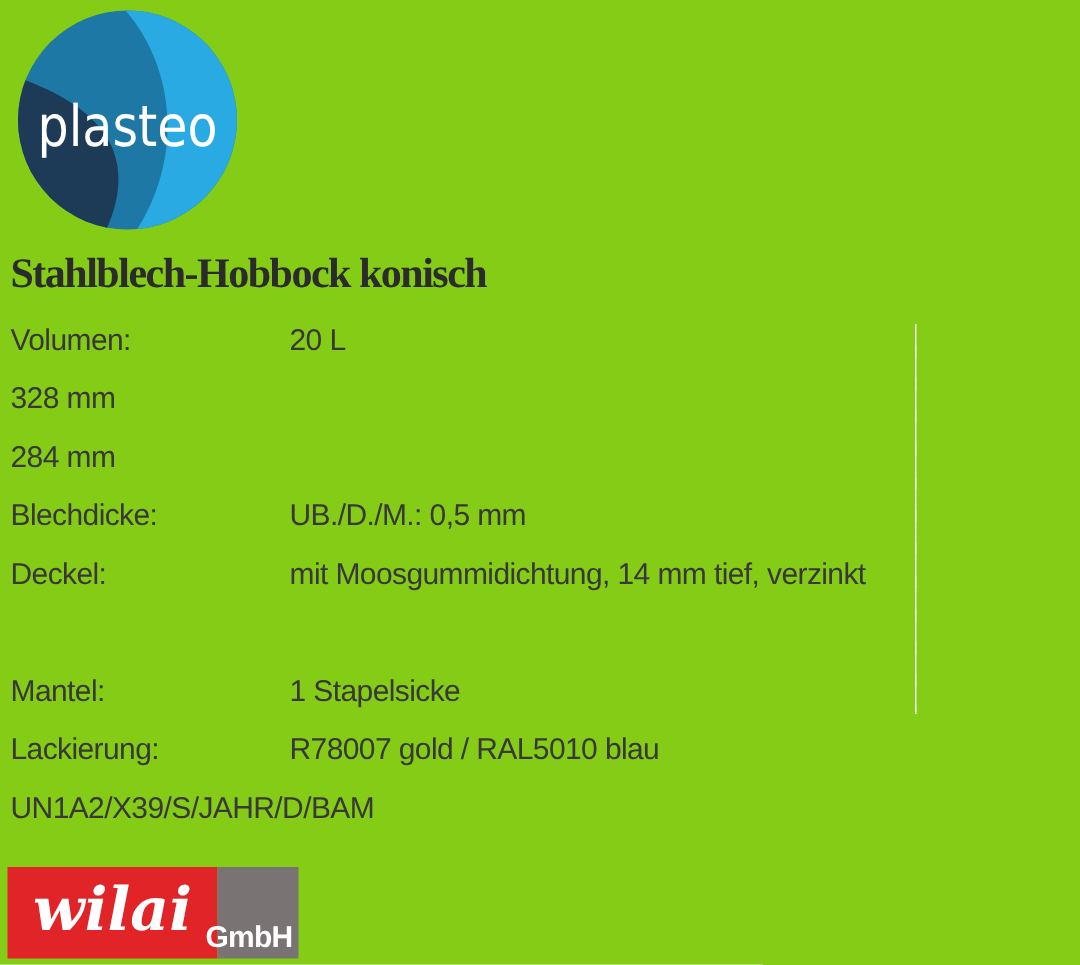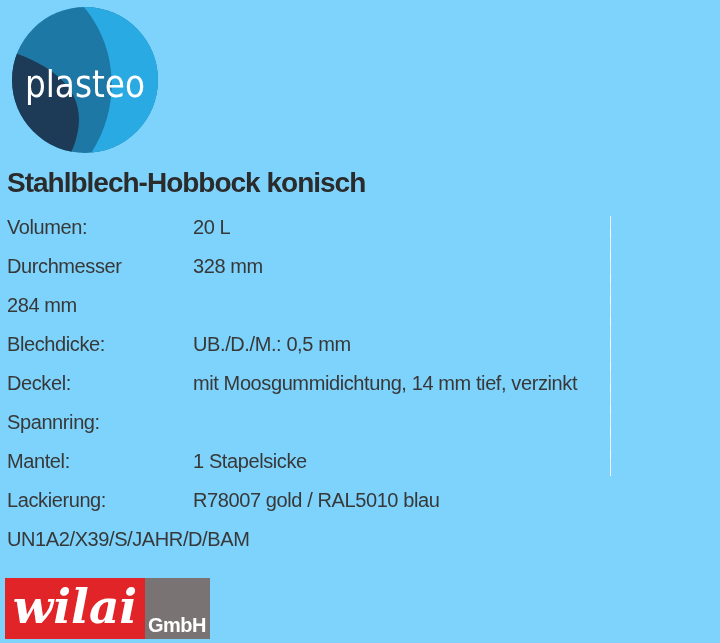--- a/index.html
+++ b/index.html
@@ -2,21 +2,21 @@
 <html><head>
 <meta charset="utf-8">
 <style>
   html, body { margin: 0; padding: 0; }
   body { background: #ffffff; }
 
   .page {
     position: relative;
     width: 720px;
     height: 643px;
-    background: #7dd3fc;
+    background: #84cc16;
     overflow: hidden;
     font-family: "Liberation Sans", sans-serif;
   }
 
   
   .plasteo-logo {
     position: absolute;
     left: 12px;
     top: 7px;
     width: 146px;
@@ -27,20 +27,21 @@
   .product-title {
     position: absolute;
     left: 7px;
     top: 169px;
     font-size: 28px;
     font-weight: bold;
     color: #2b2b2b;
     letter-spacing: -1px;
     line-height: 1;
     white-space: nowrap;
+    font-family: Liberation Serif, serif;
   }
 
   
   .spec-table {
     position: absolute;
     left: 7px;
     top: 207px;
     width: 706px;
   }
   .spec-row {
@@ -84,27 +85,27 @@
     width: 140px;
     height: 61px;
     display: flex;
     align-items: center;
     justify-content: center;
   }
   .wilai-name {
     font-family: "DejaVu Serif", serif;
     font-style: italic;
     font-weight: bold;
-    font-size: 47px;
+    font-size: 40px;
     color: #ffffff;
     line-height: 1;
     transform: translateY(-2px);
   }
   .wilai-gray {
-    width: 65px;
+    width: 54px;
     height: 61px;
     position: relative;
   }
   .wilai-gmbh {
     position: absolute;
     right: 4px;
     bottom: 4px;
     font-size: 20px;
     font-weight: bold;
     color: #ffffff;
@@ -132,36 +133,34 @@
   </svg>
 
   <div class="product-title">Stahlblech-Hobbock konisch</div>
 
   <div class="spec-table">
     <div class="spec-row">
       <div class="spec-label">Volumen:</div>
       <div class="spec-value">20 L</div>
     </div>
     <div class="spec-row">
-      <div class="spec-label">Durchmesser</div>
       <div class="spec-value">328 mm</div>
     </div>
     <div class="spec-row">
       <div class="spec-value">284 mm</div>
     </div>
     <div class="spec-row">
       <div class="spec-label">Blechdicke:</div>
       <div class="spec-value">UB./D./M.: 0,5 mm</div>
     </div>
     <div class="spec-row">
       <div class="spec-label">Deckel:</div>
       <div class="spec-value">mit Moosgummidichtung, 14 mm tief, verzinkt</div>
     </div>
     <div class="spec-row">
-      <div class="spec-label">Spannring:</div>
     </div>
     <div class="spec-row">
       <div class="spec-label">Mantel:</div>
       <div class="spec-value">1 Stapelsicke</div>
     </div>
     <div class="spec-row">
       <div class="spec-label">Lackierung:</div>
       <div class="spec-value">R78007 gold / RAL5010 blau</div>
     </div>
     <div class="spec-row">

